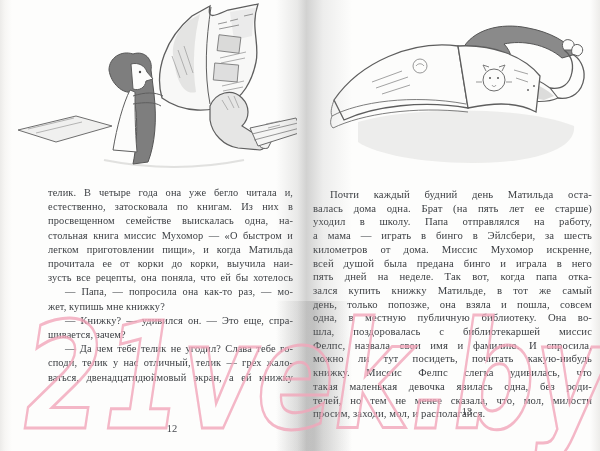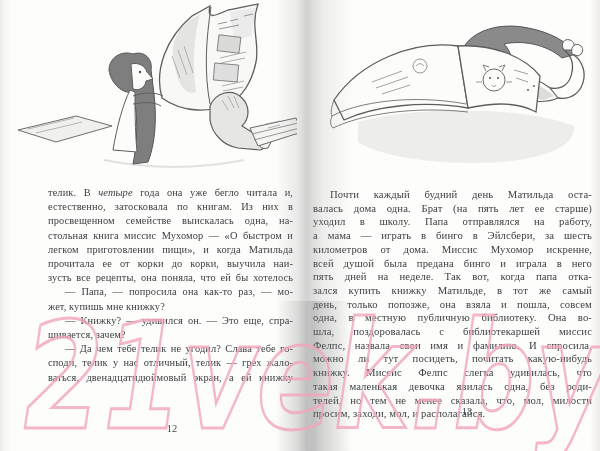--- a/index.html
+++ b/index.html
@@ -22,21 +22,21 @@
   .illus{position:absolute;}
   .illus-left{left:12px;top:2px;width:285px;height:182px;}
   .illus-right{left:322px;top:6px;width:276px;height:176px;}
   
   .text-block{position:absolute;color:#3e4145;letter-spacing:.1px;}
   .tb-left{left:48px;top:186px;width:245px;font-size:10.4px;line-height:14.2px;}
   .tb-right{left:313px;top:188px;width:279px;font-size:10.7px;line-height:13.7px;}
   .line{text-align:justify;text-align-last:justify;}
   .line.end{text-align-last:left;}
   .line.in{text-indent:17px;}
-  .it{font-style:italic;}
+  .it{}
   .pnum{position:absolute;font-size:10.5px;color:#474a4f;width:30px;text-align:center;}
   #pn-left{left:157px;top:423px;text-align:center;}
   #pn-right{left:452px;top:406px;}
   
   .wm{position:absolute;left:0;top:0;pointer-events:none;}
 </style>
 </head>
 <body>
 
 <div class="spread">

